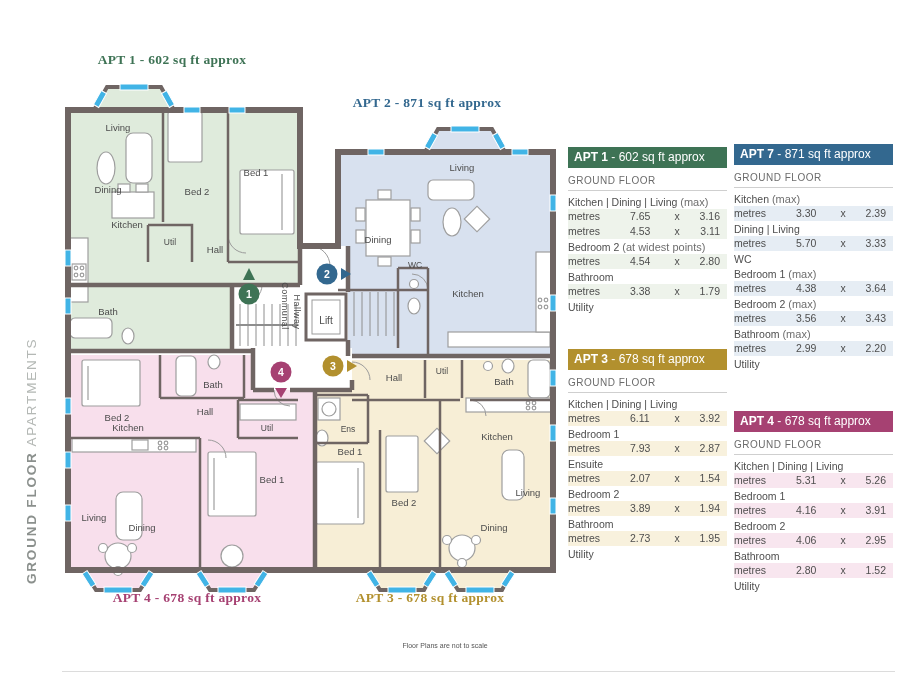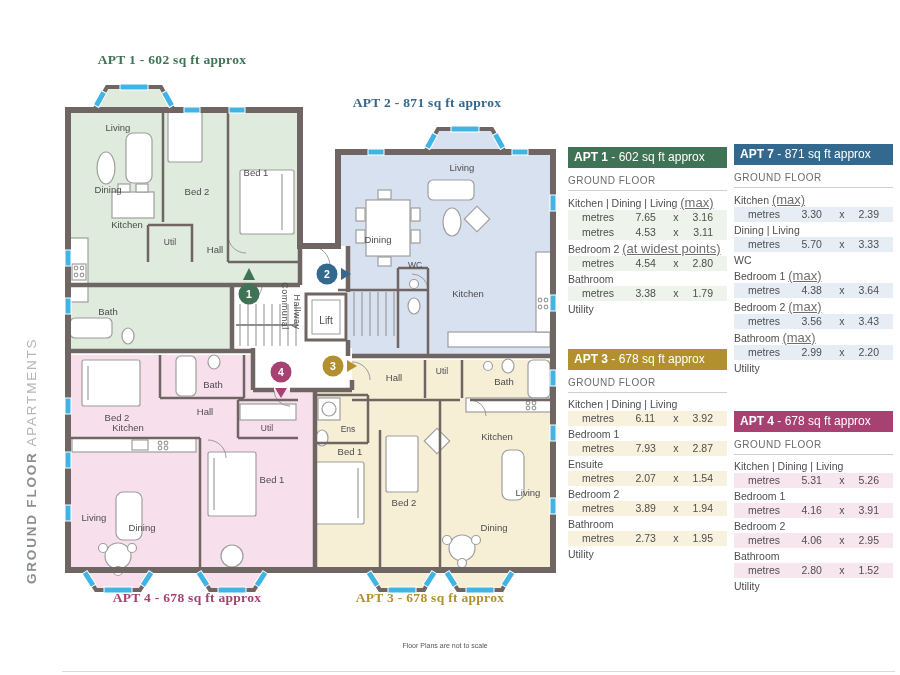--- a/index.html
+++ b/index.html
@@ -25,22 +25,22 @@
   .spec{position:absolute;width:159px;color:#4e4e4e;}
   #spec-apt1{left:568px;top:147px;}
   #spec-apt2{left:734px;top:144px;}
   #spec-apt3{left:568px;top:349px;}
   #spec-apt4{left:734px;top:411px;}
   .t-hdr{color:#fff;font-size:12px;padding:3px 6px 4px;margin-bottom:5px;white-space:nowrap;}
   .t-hdr b{font-weight:bold;}
   .t-sec{color:#6b6b6b;font-size:10px;letter-spacing:.5px;padding:2px 0 4px;
          border-bottom:1px solid #cfcfcf;margin-bottom:3px;}
   .t-room{padding:3px 0 1px;font-size:10.5px;color:#4e4e4e;line-height:11px;}
-  .t-note{font-size:13px;color:#6e6e6e;text-decoration:underline;}
-  .t-dims{display:flex;padding:2px 14px;font-size:10.5px;color:#4e4e4e;line-height:11px;}
+  .t-note{font-size:11px;color:#6e6e6e;}
+  .t-dims{display:flex;padding:2px 0;font-size:10.5px;color:#4e4e4e;line-height:11px;}
   .t-unit{width:62px;}
   .t-w{width:34px;}
   .t-x{width:26px;text-align:center;}
   .t-h{width:30px;text-align:right;}
 </style>
 </head>
 <body>
 
 <div id="stage">
 

